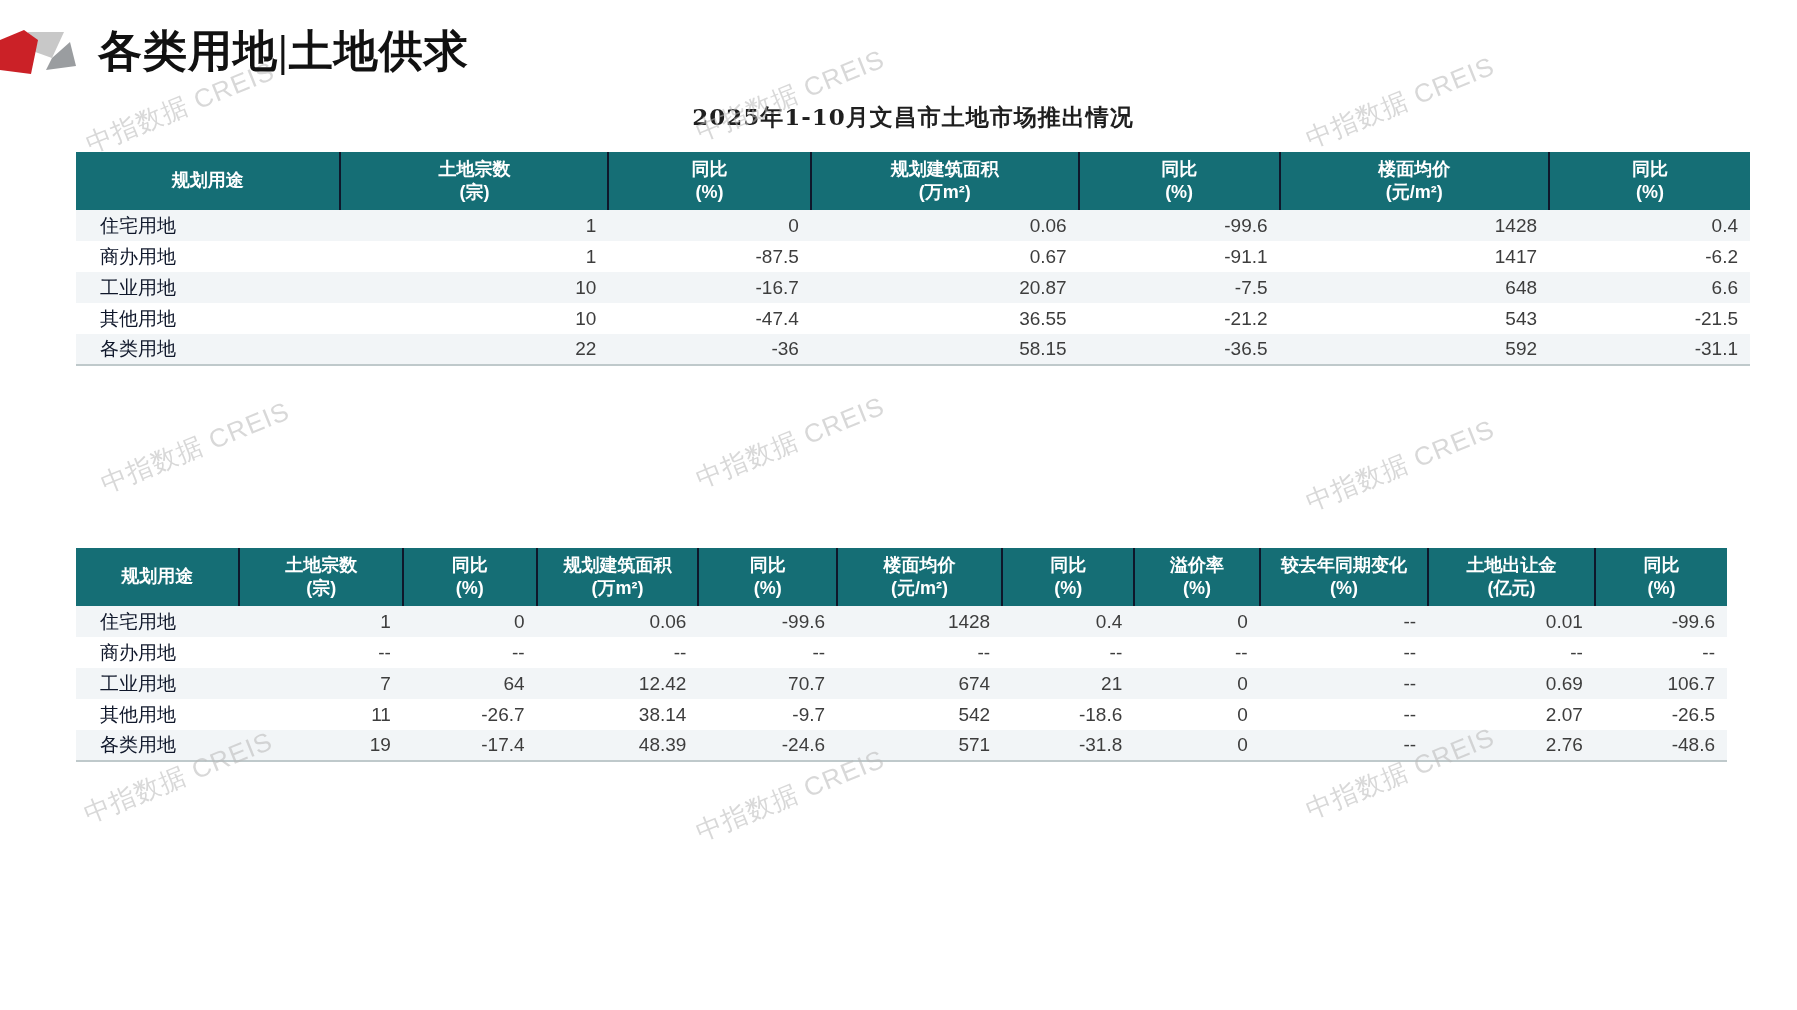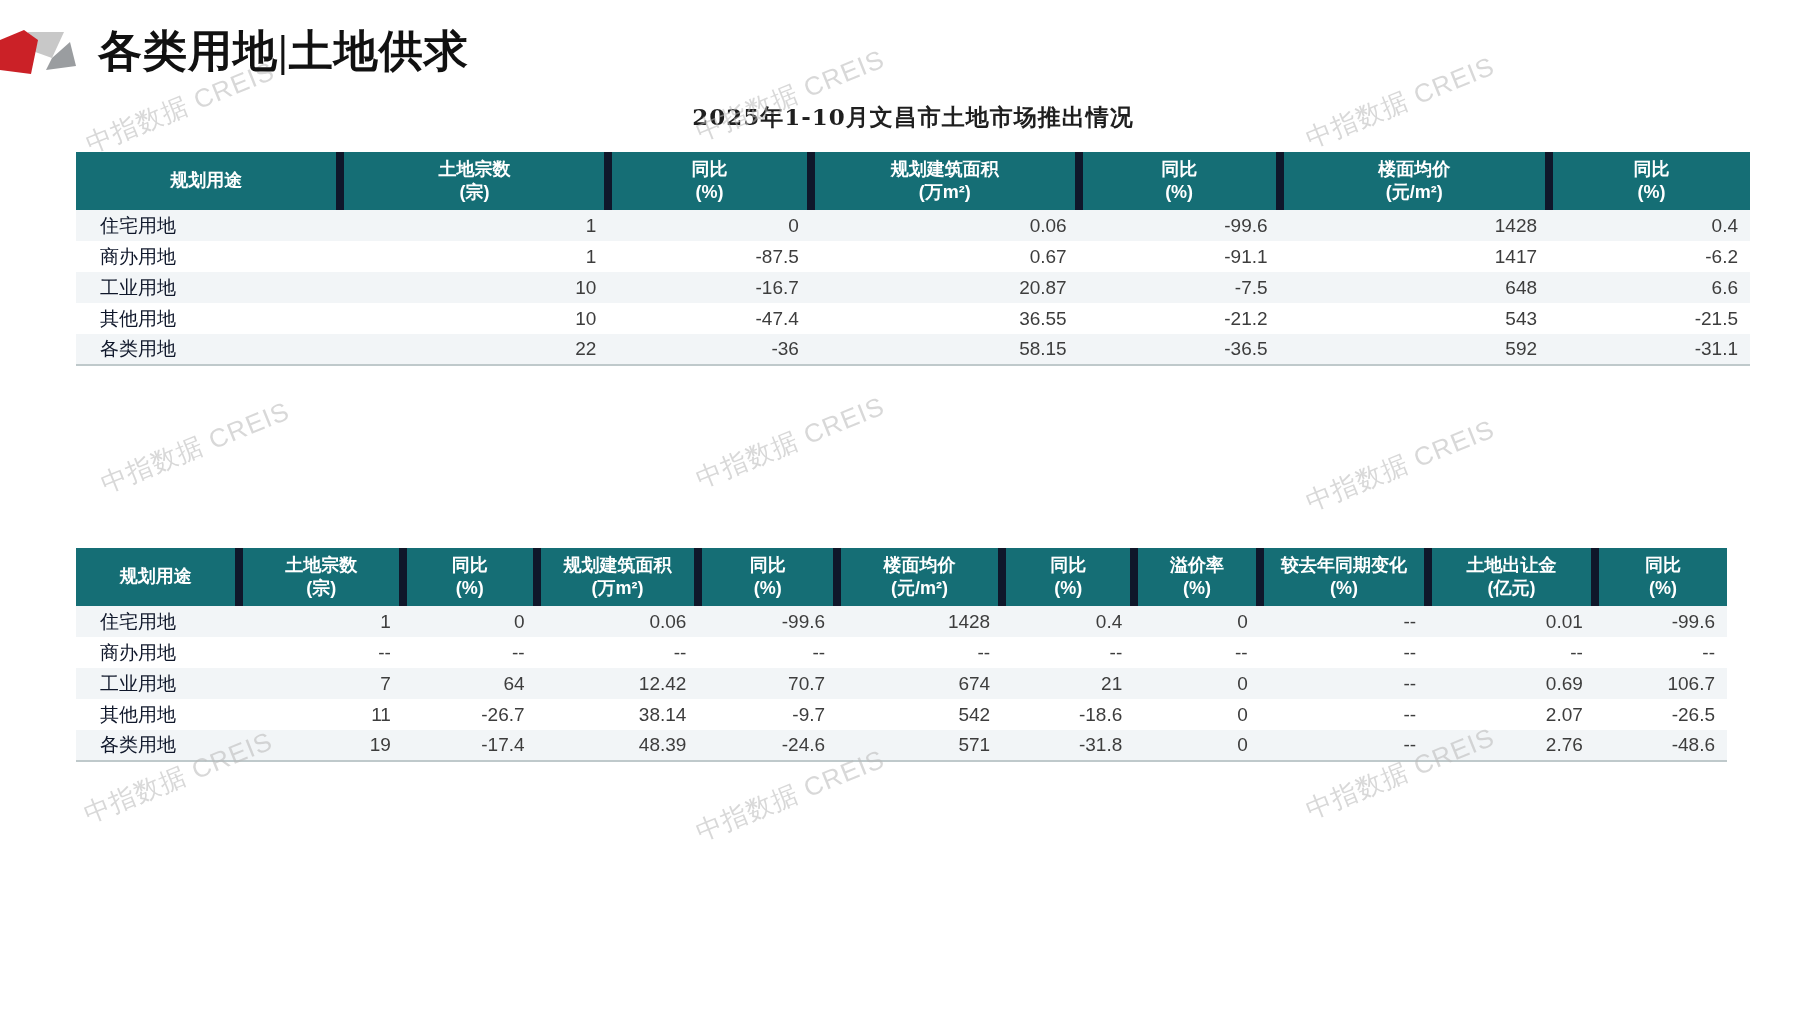--- a/index.html
+++ b/index.html
@@ -56,21 +56,21 @@
     border-bottom: 2px solid #BFC9CB;
   }
   table.data-table th {
     background: var(--teal);
     color: #ffffff;
     font-weight: 700;
     font-size: 18px; line-height: 1.28;
     height: 54px; padding: 2px 2px;
     text-align: center; vertical-align: middle;
   }
-  table.data-table th + th { border-left: 8px solid #0f172a; }
+  table.data-table th + th { border-left: 2px solid #0f172a; }
 
   table.data-table tbody tr { height: 31px; }
   table.data-table tbody tr:nth-child(odd) { background: var(--stripe); }
 
   table.data-table td {
     font-size: 19px; color: #3d3d3d;
     padding: 0; vertical-align: middle;
     white-space: nowrap; overflow: hidden;
   }
   table.data-table td.lbl { text-align: left;  padding-left: 24px; color: #0f172a; }

